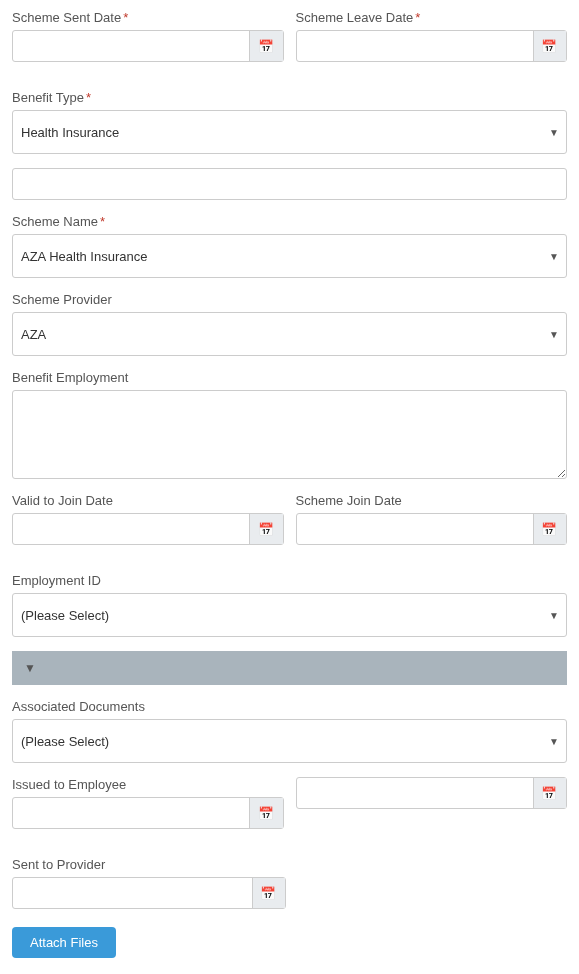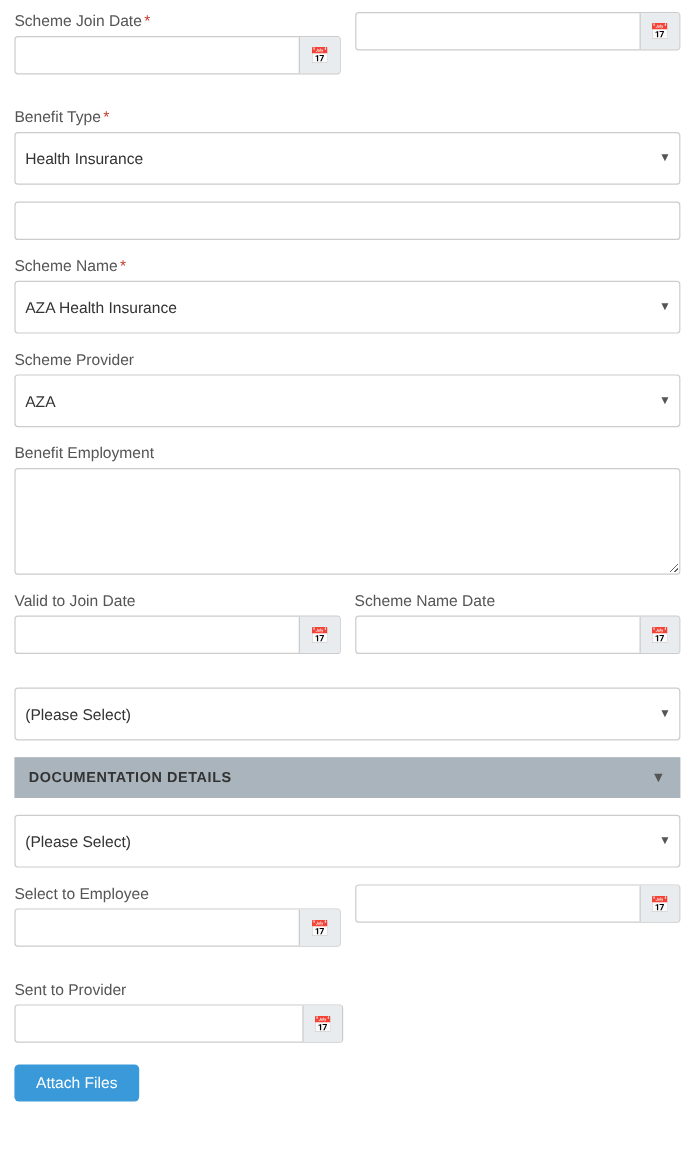--- a/index.html
+++ b/index.html
@@ -137,28 +137,31 @@
       cursor: pointer;
       margin-top: 4px;
     }
   </style>
 </head>
 <body>
 
 <div class="form-row">
   <div class="form-group half">
     <label>
-      <span>Scheme Join Date</span><span class="required">*</span>
+      <span>Scheme Sent Date</span><span class="required">*</span>
     </label>
     <div class="input-with-icon">
       <input type="text" style="">
       <button class="cal-btn">📅</button>
     </div>
   </div>
   <div class="form-group half">
+    <label>
+      <span>Scheme Leave Date</span><span class="required">*</span>
+    </label>
     <div class="input-with-icon">
       <input type="text" style="">
       <button class="cal-btn">📅</button>
     </div>
   </div>
 </div>
 
 <div class="form-group">
   <label>
     <span>Benefit Type</span><span class="required">*</span>
@@ -208,54 +211,59 @@
     <label>
       <span>Valid to Join Date</span>
     </label>
     <div class="input-with-icon">
       <input type="text" value="" style="">
       <button class="cal-btn">📅</button>
     </div>
   </div>
   <div class="form-group half">
     <label>
-      <span>Scheme Name Date</span>
-    </label>
-    <div class="input-with-icon">
-      <input type="text" value="" style="">
-      <button class="cal-btn">📅</button>
-    </div>
-  </div>
-</div>
-
-<div class="form-group">
+      <span>Scheme Join Date</span>
+    </label>
+    <div class="input-with-icon">
+      <input type="text" value="" style="">
+      <button class="cal-btn">📅</button>
+    </div>
+  </div>
+</div>
+
+<div class="form-group">
+  <label>
+    <span>Employment ID</span>
+  </label>
   <div class="select-wrapper">
     <select>
       <option>(Please Select)</option>
     </select>
   </div>
 </div>
 
 <div class="section-header">
-  <span>DOCUMENTATION DETAILS</span>
   <span class="chevron">▼</span>
 </div>
 
 <div class="form-group">
+  <label>
+    <span>Associated Documents</span>
+  </label>
   <div class="select-wrapper">
     <select>
       <option>(Please Select)</option>
     </select>
   </div>
 </div>
 
 <div class="form-row">
   <div class="form-group half">
     <label>
-      <span>Select to Employee</span>
+      <span>Issued to Employee</span>
     </label>
     <div class="input-with-icon">
       <input type="text" value="" style="">
       <button class="cal-btn">📅</button>
     </div>
   </div>
   <div class="form-group half">
     <div class="input-with-icon">
       <input type="text" value="" style="">
       <button class="cal-btn">📅</button>

